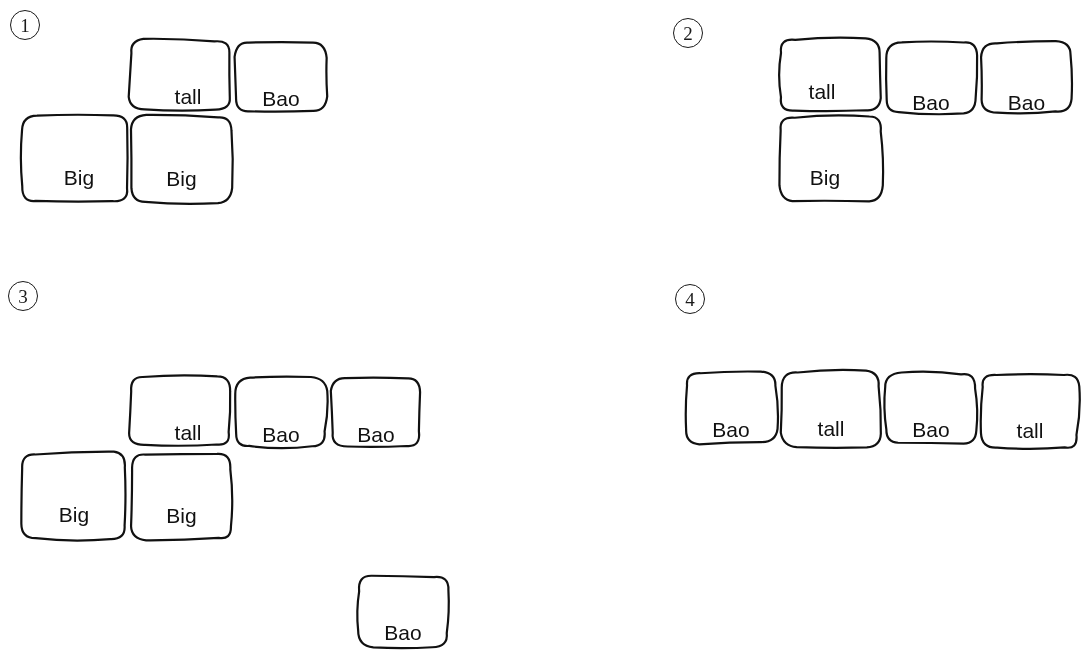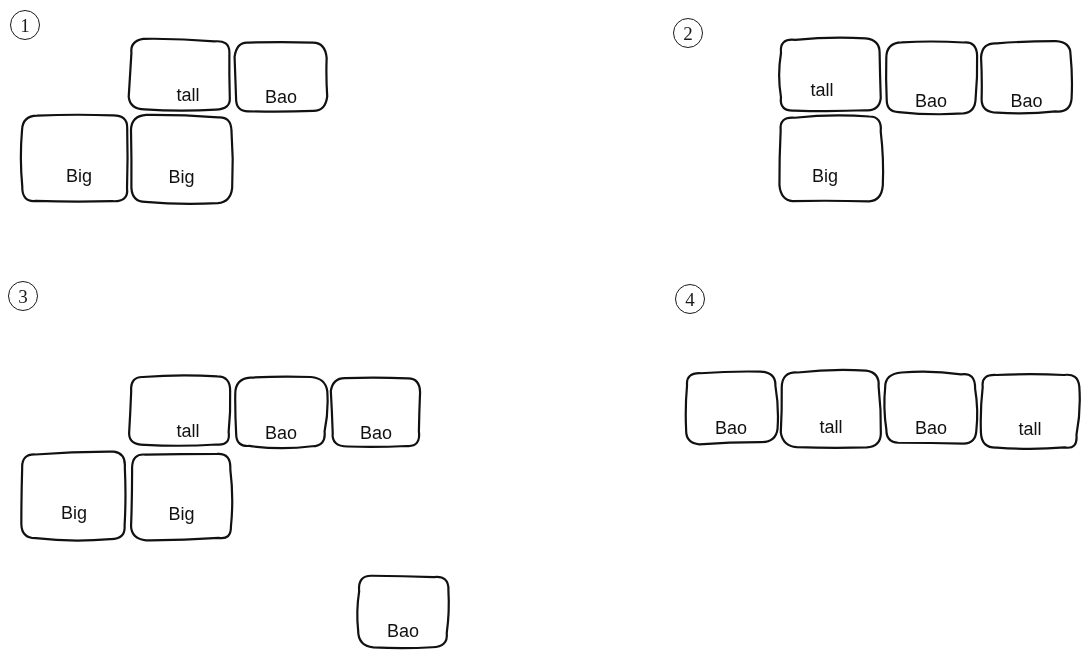--- a/index.html
+++ b/index.html
@@ -51,21 +51,21 @@
     width: 100%;
     height: 100%;
     overflow: visible;
   }
   .tile-label {
     position: absolute;
     left: 0;
     right: 0;
     text-align: center;
     font-family: "Liberation Sans", sans-serif;
-    font-size: 18px;
+    font-size: 21px;
     line-height: 1;
     color: #111111;
     white-space: nowrap;
     pointer-events: none;
   }
 </style>
 </head>
 <body>
 
 <div id="stage">

